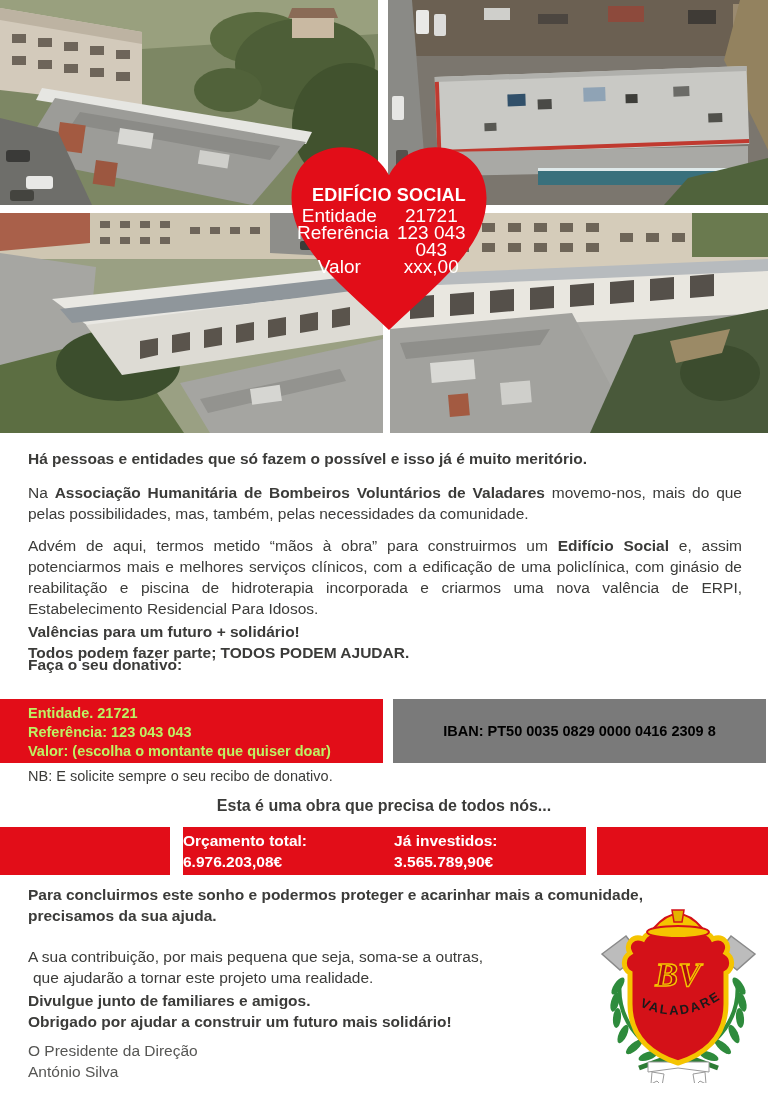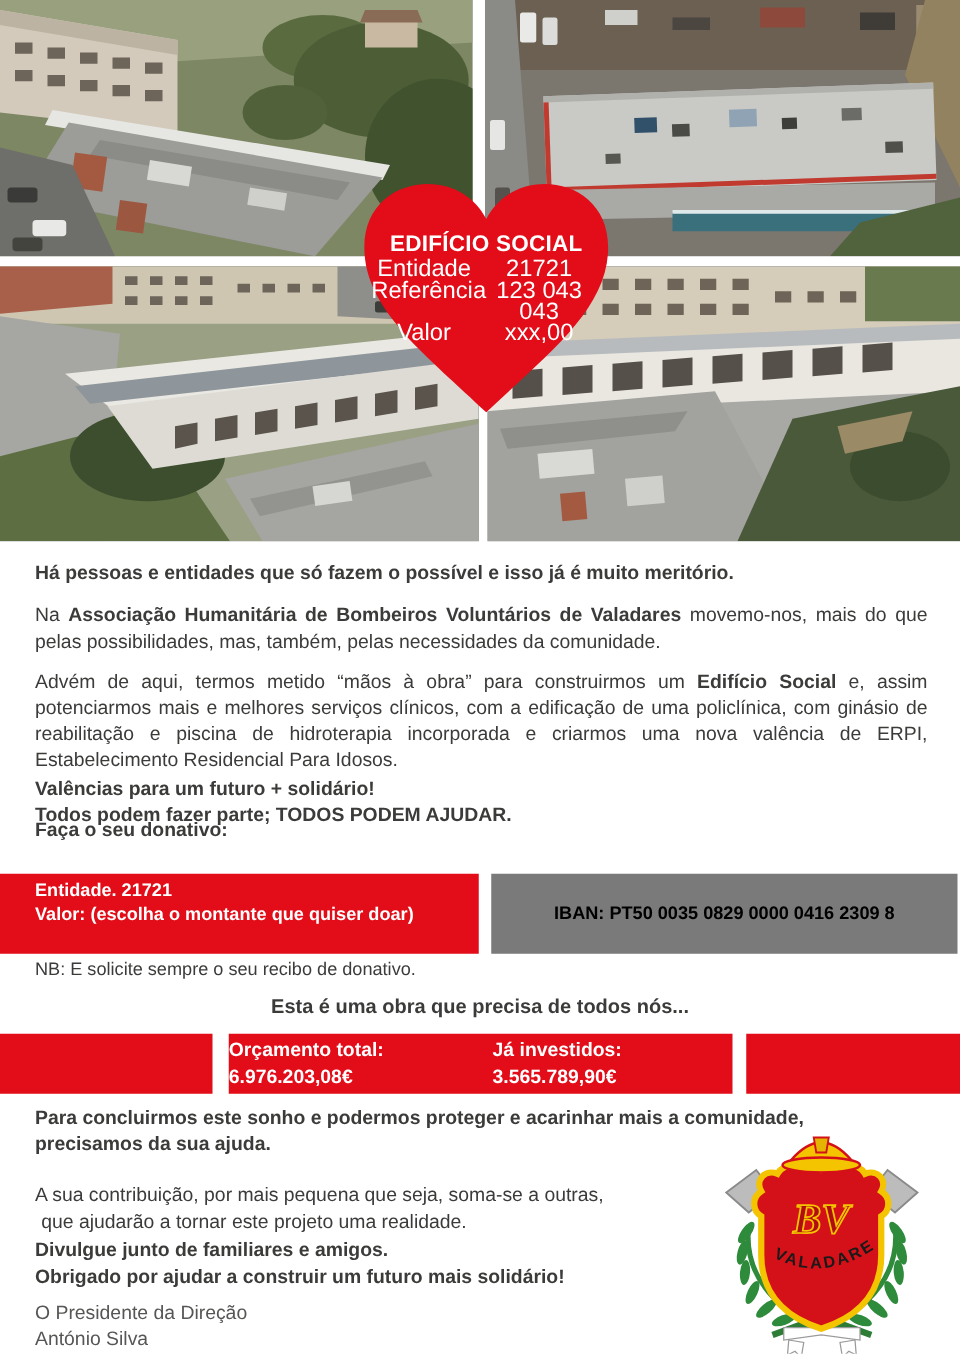--- a/index.html
+++ b/index.html
@@ -30,36 +30,36 @@
 
   
   .abs { position: absolute; }
   .txt { left: 28px; width: 714px; font-size: 15.5px; line-height: 21px; color: #3b3b39; }
   .bold { font-weight: bold; }
   .just { text-align: justify; }
   .center { text-align: center; }
 
   .red-banner {
     position: absolute; left: 0; top: 699px; width: 383px; height: 64px;
-    color: #ffffff; font-weight: bold; font-size: 14.5px; line-height: 19px;
+    color: #bef264; font-weight: bold; font-size: 14.5px; line-height: 19px;
     padding: 5px 0 0 28px;
   }
   .gray-banner {
     position: absolute; left: 393px; top: 699px; width: 373px; height: 64px;
     display: flex; align-items: center; justify-content: center;
     color: #000000; font-weight: bold; font-size: 14.5px;
   }
   .block { position: absolute; top: 827px; height: 48px; }
   .block-mid {
     display: flex; flex-direction: row; align-items: center; justify-content: center;
     color: #ffffff; font-weight: bold; font-size: 15.5px; line-height: 21px;
   }
   .indent5 { padding-left: 5px; }
 
-  .logo-wrap { position: absolute; left: 575px; top: 901px; width: 165px; height: 182px; }
+  .logo-wrap { position: absolute; left: 596px; top: 901px; width: 165px; height: 182px; }
   .logo-wrap svg { width: 100%; height: 100%; display: block; }
 </style>
 </head>
 <body>
 
 <div class="page">
 
   <div class="photo" style="left:0; top:0; width:378px; height:205px;">
     <svg viewBox="0 0 378 205" preserveAspectRatio="none">
       <rect width="378" height="205" fill="#7d8764"></rect>
@@ -273,20 +273,21 @@
 
   <div class="abs txt bold" style="top:621px;">
     <div>Valências para um futuro + solidário!</div>
     <div>Todos podem fazer parte; TODOS PODEM AJUDAR.</div>
   </div>
 
   <div class="abs txt bold" style="top:654px;">Faça o seu donativo:</div>
 
   <div class="red-banner" style="background:#e20d18;">
     <div>Entidade. 21721</div>
+    <div>Referência: 123 043 043</div>
     <div>Valor: (escolha o montante que quiser doar)</div>
   </div>
   <div class="gray-banner" style="background:#7a7a7a;">
     <span>IBAN: PT50 0035 0829 0000 0416 2309 8</span>
   </div>
 
   <div class="abs" style="left:28px; top:768px; font-size:14.5px; color:#3b3b39;">NB: E solicite sempre o seu recibo de donativo.</div>
 
   <div class="abs bold center" style="left:0; top:797px; width:768px; font-size:16px; color:#3b3b39;">Esta é uma obra que precisa de todos nós...</div>
 

